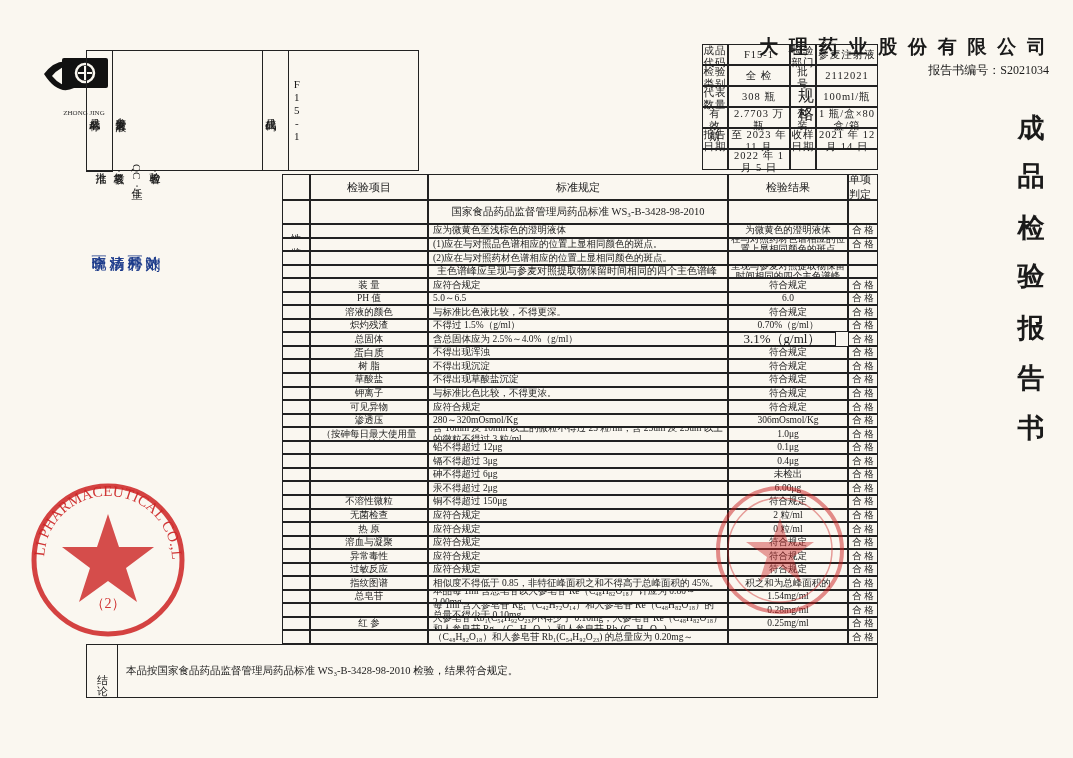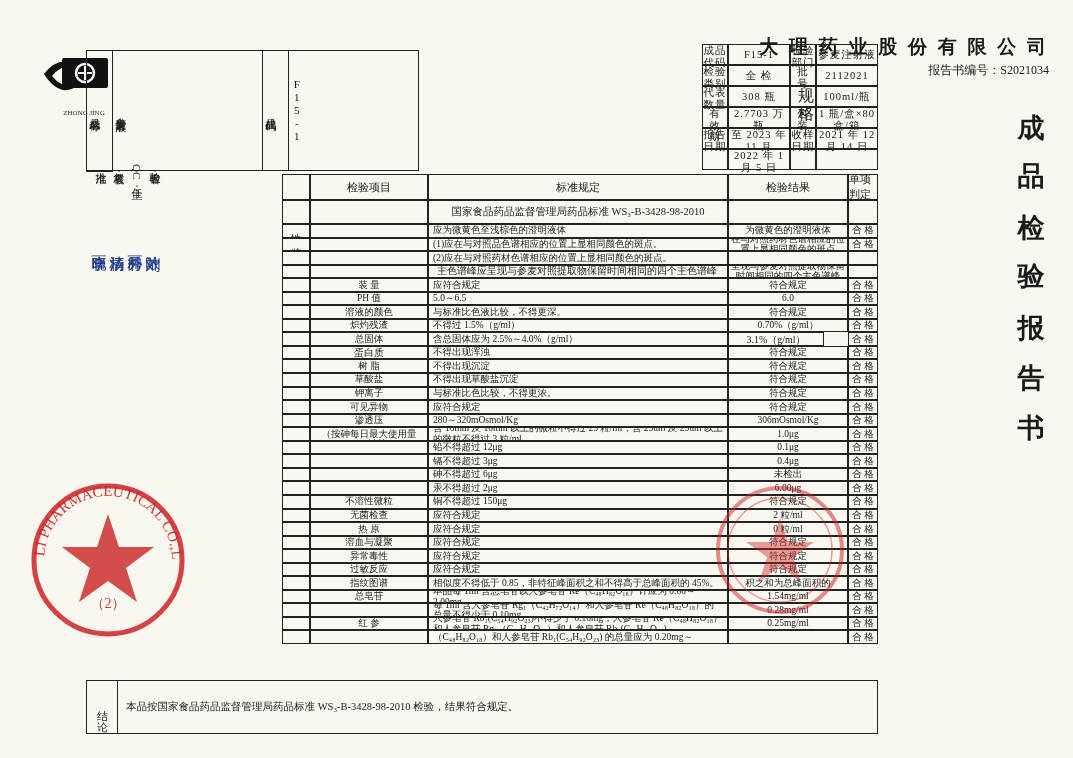--- a/index.html
+++ b/index.html
@@ -286,21 +286,21 @@
           <div style="position: absolute; left: 642px; top: 131.29px; width: 120px; height: 13.5484px; border: 1px solid rgb(34, 34, 34); box-sizing: border-box; display: flex; align-items: center; justify-content: center; font-size: 9.5px; line-height: 1.12; padding: 0px 2px; text-align: center; overflow: hidden;">符合规定</div>
           <div style="position: absolute; left: 342px; top: 131.29px; width: 300px; height: 13.5484px; border: 1px solid rgb(34, 34, 34); box-sizing: border-box; display: flex; align-items: center; justify-content: flex-start; font-size: 9.5px; line-height: 1.12; padding: 0px 4px; text-align: left; overflow: hidden;">与标准比色液比较，不得更深。</div>
           <div style="position: absolute; left: 224px; top: 131.29px; width: 118px; height: 13.5484px; border: 1px solid rgb(34, 34, 34); box-sizing: border-box; display: flex; align-items: center; justify-content: center; font-size: 9.5px; line-height: 1.12; padding: 0px 2px; text-align: center; overflow: hidden;">溶液的颜色</div>
           <div style="position: absolute; left: 196px; top: 131.29px; width: 28px; height: 13.5484px; border: 1px solid rgb(34, 34, 34); box-sizing: border-box; display: flex; align-items: center; justify-content: center; font-size: 10px; line-height: 1.12; padding: 0px 2px; text-align: center; overflow: hidden; writing-mode: vertical-rl; text-orientation: upright;"></div>
           <div style="position: absolute; left: 762px; top: 144.839px; width: 30px; height: 13.5484px; border: 1px solid rgb(34, 34, 34); box-sizing: border-box; display: flex; align-items: center; justify-content: center; font-size: 9.5px; line-height: 1.12; padding: 0px 2px; text-align: center; overflow: hidden;">合  格</div>
           <div style="position: absolute; left: 642px; top: 144.839px; width: 120px; height: 13.5484px; border: 1px solid rgb(34, 34, 34); box-sizing: border-box; display: flex; align-items: center; justify-content: center; font-size: 9.5px; line-height: 1.12; padding: 0px 2px; text-align: center; overflow: hidden;">0.70%（g/ml）</div>
           <div style="position: absolute; left: 342px; top: 144.839px; width: 300px; height: 13.5484px; border: 1px solid rgb(34, 34, 34); box-sizing: border-box; display: flex; align-items: center; justify-content: flex-start; font-size: 9.5px; line-height: 1.12; padding: 0px 4px; text-align: left; overflow: hidden;">不得过 1.5%（g/ml）</div>
           <div style="position: absolute; left: 224px; top: 144.839px; width: 118px; height: 13.5484px; border: 1px solid rgb(34, 34, 34); box-sizing: border-box; display: flex; align-items: center; justify-content: center; font-size: 9.5px; line-height: 1.12; padding: 0px 2px; text-align: center; overflow: hidden;">炽灼残渣</div>
           <div style="position: absolute; left: 196px; top: 144.839px; width: 28px; height: 13.5484px; border: 1px solid rgb(34, 34, 34); box-sizing: border-box; display: flex; align-items: center; justify-content: center; font-size: 10px; line-height: 1.12; padding: 0px 2px; text-align: center; overflow: hidden; writing-mode: vertical-rl; text-orientation: upright;"></div>
           <div style="position: absolute; left: 762px; top: 158.387px; width: 30px; height: 13.5484px; border: 1px solid rgb(34, 34, 34); box-sizing: border-box; display: flex; align-items: center; justify-content: center; font-size: 9.5px; line-height: 1.12; padding: 0px 2px; text-align: center; overflow: hidden;">合  格</div>
-          <div style="position: absolute; left: 642px; top: 158.387px; width: 96px; height: 13.5484px; border: 1px solid rgb(34, 34, 34); box-sizing: border-box; display: flex; align-items: center; justify-content: center; font-size: 10px; line-height: 1.12; padding: 0px 2px; text-align: center; overflow: hidden;">3.1%（g/ml）</div>
+          <div style="position: absolute; left: 642px; top: 158.387px; width: 108px; height: 13.5484px; border: 1px solid rgb(34, 34, 34); box-sizing: border-box; display: flex; align-items: center; justify-content: center; font-size: 13px; line-height: 1.12; padding: 0px 2px; text-align: center; overflow: hidden;">3.1%（g/ml）</div>
           <div style="position: absolute; left: 342px; top: 158.387px; width: 300px; height: 13.5484px; border: 1px solid rgb(34, 34, 34); box-sizing: border-box; display: flex; align-items: center; justify-content: flex-start; font-size: 9.5px; line-height: 1.12; padding: 0px 4px; text-align: left; overflow: hidden;">含总固体应为 2.5%～4.0%（g/ml）</div>
           <div style="position: absolute; left: 224px; top: 158.387px; width: 118px; height: 13.5484px; border: 1px solid rgb(34, 34, 34); box-sizing: border-box; display: flex; align-items: center; justify-content: center; font-size: 9.5px; line-height: 1.12; padding: 0px 2px; text-align: center; overflow: hidden;">总固体</div>
           <div style="position: absolute; left: 196px; top: 158.387px; width: 28px; height: 13.5484px; border: 1px solid rgb(34, 34, 34); box-sizing: border-box; display: flex; align-items: center; justify-content: center; font-size: 10px; line-height: 1.12; padding: 0px 2px; text-align: center; overflow: hidden; writing-mode: vertical-rl; text-orientation: upright;"></div>
           <div style="position: absolute; left: 762px; top: 171.935px; width: 30px; height: 13.5484px; border: 1px solid rgb(34, 34, 34); box-sizing: border-box; display: flex; align-items: center; justify-content: center; font-size: 9.5px; line-height: 1.12; padding: 0px 2px; text-align: center; overflow: hidden;">合  格</div>
           <div style="position: absolute; left: 642px; top: 171.935px; width: 120px; height: 13.5484px; border: 1px solid rgb(34, 34, 34); box-sizing: border-box; display: flex; align-items: center; justify-content: center; font-size: 9.5px; line-height: 1.12; padding: 0px 2px; text-align: center; overflow: hidden;">符合规定</div>
           <div style="position: absolute; left: 342px; top: 171.935px; width: 300px; height: 13.5484px; border: 1px solid rgb(34, 34, 34); box-sizing: border-box; display: flex; align-items: center; justify-content: flex-start; font-size: 9.5px; line-height: 1.12; padding: 0px 4px; text-align: left; overflow: hidden;">不得出现浑浊</div>
           <div style="position: absolute; left: 224px; top: 171.935px; width: 118px; height: 13.5484px; border: 1px solid rgb(34, 34, 34); box-sizing: border-box; display: flex; align-items: center; justify-content: center; font-size: 10px; line-height: 1.12; padding: 0px 2px; text-align: center; overflow: hidden;">蛋白质</div>
           <div style="position: absolute; left: 196px; top: 171.935px; width: 28px; height: 13.5484px; border: 1px solid rgb(34, 34, 34); box-sizing: border-box; display: flex; align-items: center; justify-content: center; font-size: 10px; line-height: 1.12; padding: 0px 2px; text-align: center; overflow: hidden; writing-mode: vertical-rl; text-orientation: upright;"></div>
           <div style="position: absolute; left: 762px; top: 185.484px; width: 30px; height: 13.5484px; border: 1px solid rgb(34, 34, 34); box-sizing: border-box; display: flex; align-items: center; justify-content: center; font-size: 9.5px; line-height: 1.12; padding: 0px 2px; text-align: center; overflow: hidden;">合  格</div>
           <div style="position: absolute; left: 642px; top: 185.484px; width: 120px; height: 13.5484px; border: 1px solid rgb(34, 34, 34); box-sizing: border-box; display: flex; align-items: center; justify-content: center; font-size: 9.5px; line-height: 1.12; padding: 0px 2px; text-align: center; overflow: hidden;">符合规定</div>
@@ -401,21 +401,21 @@
           <div style="position: absolute; left: 642px; top: 442.903px; width: 120px; height: 13.5484px; border: 1px solid rgb(34, 34, 34); box-sizing: border-box; display: flex; align-items: center; justify-content: center; font-size: 9.5px; line-height: 1.12; padding: 0px 2px; text-align: center; overflow: hidden;">0.25mg/ml</div>
           <div style="position: absolute; left: 342px; top: 442.903px; width: 300px; height: 13.5484px; border: 1px solid rgb(34, 34, 34); box-sizing: border-box; display: flex; align-items: center; justify-content: flex-start; font-size: 9.5px; line-height: 1.12; padding: 0px 4px; text-align: left; overflow: hidden;">人参皂苷 Rb₁(C₅₄H₉₂O₂₃)不得少于 0.10mg，人参皂苷 Re（C₄₈H₈₂O₁₈）和人参皂苷 Rg₁（C₄₂H₇₂O₁₄）和人参皂苷 Rb₁(C₅₄H₉₂O₂₃)</div>
           <div style="position: absolute; left: 224px; top: 442.903px; width: 118px; height: 13.5484px; border: 1px solid rgb(34, 34, 34); box-sizing: border-box; display: flex; align-items: center; justify-content: center; font-size: 9.5px; line-height: 1.12; padding: 0px 2px; text-align: center; overflow: hidden;">红  参</div>
           <div style="position: absolute; left: 196px; top: 442.903px; width: 28px; height: 13.5484px; border: 1px solid rgb(34, 34, 34); box-sizing: border-box; display: flex; align-items: center; justify-content: center; font-size: 10px; line-height: 1.12; padding: 0px 2px; text-align: center; overflow: hidden; writing-mode: vertical-rl; text-orientation: upright;"></div>
           <div style="position: absolute; left: 762px; top: 456.452px; width: 30px; height: 13.5484px; border: 1px solid rgb(34, 34, 34); box-sizing: border-box; display: flex; align-items: center; justify-content: center; font-size: 9.5px; line-height: 1.12; padding: 0px 2px; text-align: center; overflow: hidden;">合  格</div>
           <div style="position: absolute; left: 642px; top: 456.452px; width: 120px; height: 13.5484px; border: 1px solid rgb(34, 34, 34); box-sizing: border-box; display: flex; align-items: center; justify-content: center; font-size: 9.5px; line-height: 1.12; padding: 0px 2px; text-align: center; overflow: hidden;"></div>
           <div style="position: absolute; left: 342px; top: 456.452px; width: 300px; height: 13.5484px; border: 1px solid rgb(34, 34, 34); box-sizing: border-box; display: flex; align-items: center; justify-content: flex-start; font-size: 9.5px; line-height: 1.12; padding: 0px 4px; text-align: left; overflow: hidden;">本品每 1ml 中含人参皂苷 Rg₁（C₄₂H₇₂O₁₄）、人参皂苷 Re（C₄₈H₈₂O₁₈）和人参皂苷 Rb₁(C₅₄H₉₂O₂₃) 的总量应为 0.20mg～0.90mg。</div>
           <div style="position: absolute; left: 224px; top: 456.452px; width: 118px; height: 13.5484px; border: 1px solid rgb(34, 34, 34); box-sizing: border-box; display: flex; align-items: center; justify-content: center; font-size: 9.5px; line-height: 1.12; padding: 0px 2px; text-align: center; overflow: hidden;"></div>
           <div style="position: absolute; left: 196px; top: 456.452px; width: 28px; height: 13.5484px; border: 1px solid rgb(34, 34, 34); box-sizing: border-box; display: flex; align-items: center; justify-content: center; font-size: 10px; line-height: 1.12; padding: 0px 2px; text-align: center; overflow: hidden; writing-mode: vertical-rl; text-orientation: upright;"></div>
         </div>
-        <div style="position: absolute; left: 0px; top: 600px; width: 792px; height: 54px; border: 1px solid rgb(34, 34, 34); box-sizing: border-box; display: flex; align-items: center; margin-top: 36px;">
+        <div style="position: absolute; left: 0px; top: 600px; width: 792px; height: 54px; border: 1px solid rgb(34, 34, 34); box-sizing: border-box; display: flex; align-items: center;">
           <div style="width: 30px; height: 100%; border-right: 1px solid rgb(34, 34, 34); display: flex; align-items: center; justify-content: center; writing-mode: vertical-rl; text-orientation: upright; font-size: 11px;">结  论</div>
           <div style="flex: 1 1 0%; padding: 0px 8px; font-size: 10.5px; line-height: 1.3;">本品按国家食品药品监督管理局药品标准 WS₃-B-3428-98-2010 检验，结果符合规定。</div>
         </div>
         <div style="position: absolute; left: 6px; top: 0px; width: 70px; height: 656px;">
           <div style="position: absolute; right: 0px; top: 120px; writing-mode: vertical-rl; white-space: nowrap; font-size: 11px;">检验者：</div>
           <div style="position: absolute; right: 0px; top: 200px; writing-mode: vertical-rl; white-space: nowrap; font-size: 15px; color: rgb(27, 58, 138);">刘叶浓</div>
           <div style="position: absolute; right: 18px; top: 120px; writing-mode: vertical-rl; white-space: nowrap; font-size: 11px;">QC主任：</div>
           <div style="position: absolute; right: 18px; top: 200px; writing-mode: vertical-rl; white-space: nowrap; font-size: 15px; color: rgb(27, 58, 138);">朴秀丽</div>
           <div style="position: absolute; right: 36px; top: 120px; writing-mode: vertical-rl; white-space: nowrap; font-size: 11px;">复核者：</div>
           <div style="position: absolute; right: 36px; top: 200px; writing-mode: vertical-rl; white-space: nowrap; font-size: 15px; color: rgb(27, 58, 138);">杨清清</div>

